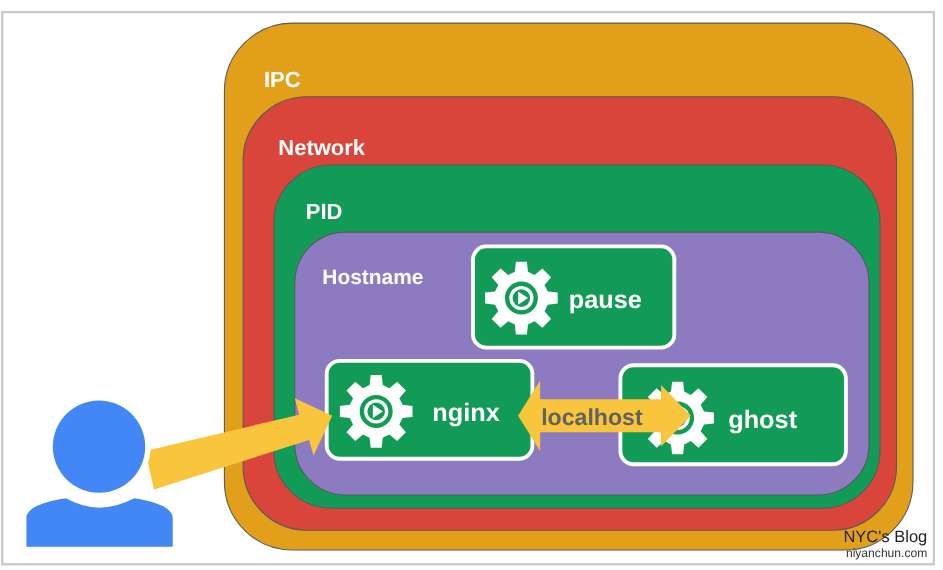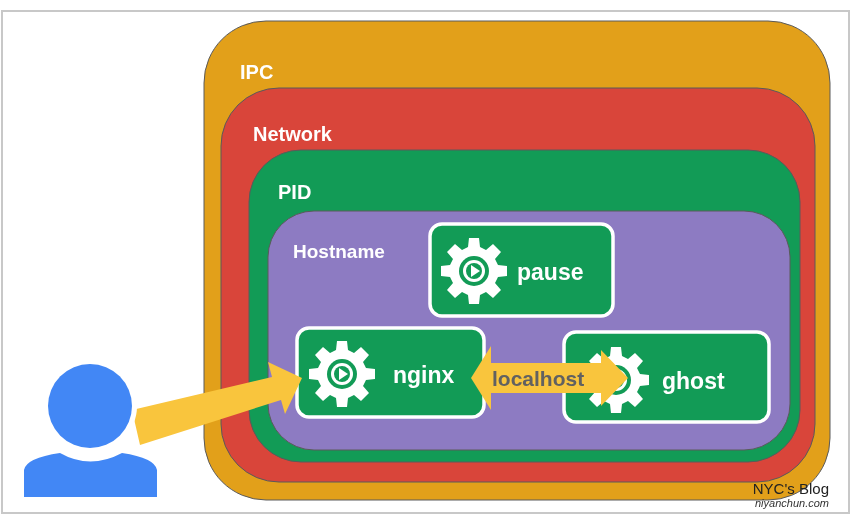--- a/index.html
+++ b/index.html
@@ -2,23 +2,23 @@
 <html><head>
 <meta charset="utf-8">
 <style>
   html, body { margin: 0; padding: 0; background: #ffffff; }
   body { width: 857px; height: 518px; position: relative; overflow: hidden; font-family: "Liberation Sans", sans-serif; }
   .frame { position: absolute; left: 1px; top: 10px; width: 849px; height: 504px; border: 2px solid #c8c8c8; box-sizing: border-box; background: #fff; }
   svg.diagram { position: absolute; left: 0; top: 0; }
   .ns-label { font-family: "Liberation Sans", sans-serif; font-weight: bold; fill: #ffffff; font-size: 20px; }
   .ct-label { font-family: "Liberation Sans", sans-serif; font-weight: bold; fill: #ffffff; font-size: 23px; }
   .lh-label { font-family: "Liberation Sans", sans-serif; font-weight: bold; fill: #616161; font-size: 21px; }
-  .wm { position: absolute; right: 28px; text-align: right; font-family: "Liberation Sans", sans-serif; color: #222; }
+  .wm { position: absolute; right: 14px; text-align: right; font-family: "Liberation Sans", sans-serif; color: #222; }
   .wm-title { top: 480px; font-size: 15px; }
-  .wm-sub { top: 497px; font-size: 11px; font-style: italic; color: #333; }
+  .wm-sub { top: 497px; font-size: 11px; color: #333; }
 </style>
 </head>
 <body>
 
 <div class="frame"></div>
 
 <svg class="diagram" width="857" height="518" viewBox="0 0 857 518">
   <defs>
     <g id="gear">
       <path d="M-5,-33 L5,-33 L6,-24 L12,-21 L19,-27 L27,-19 L21,-12 L24,-6 L33,-5 L33,5 L24,6 L21,12 L27,19 L19,27 L12,21 L6,24 L5,33 L-5,33 L-6,24 L-12,21 L-19,27 L-27,19 L-21,12 L-24,6 L-33,5 L-33,-5 L-24,-6 L-21,-12 L-27,-19 L-19,-27 L-12,-21 L-6,-24 Z" fill="#ffffff"></path>

